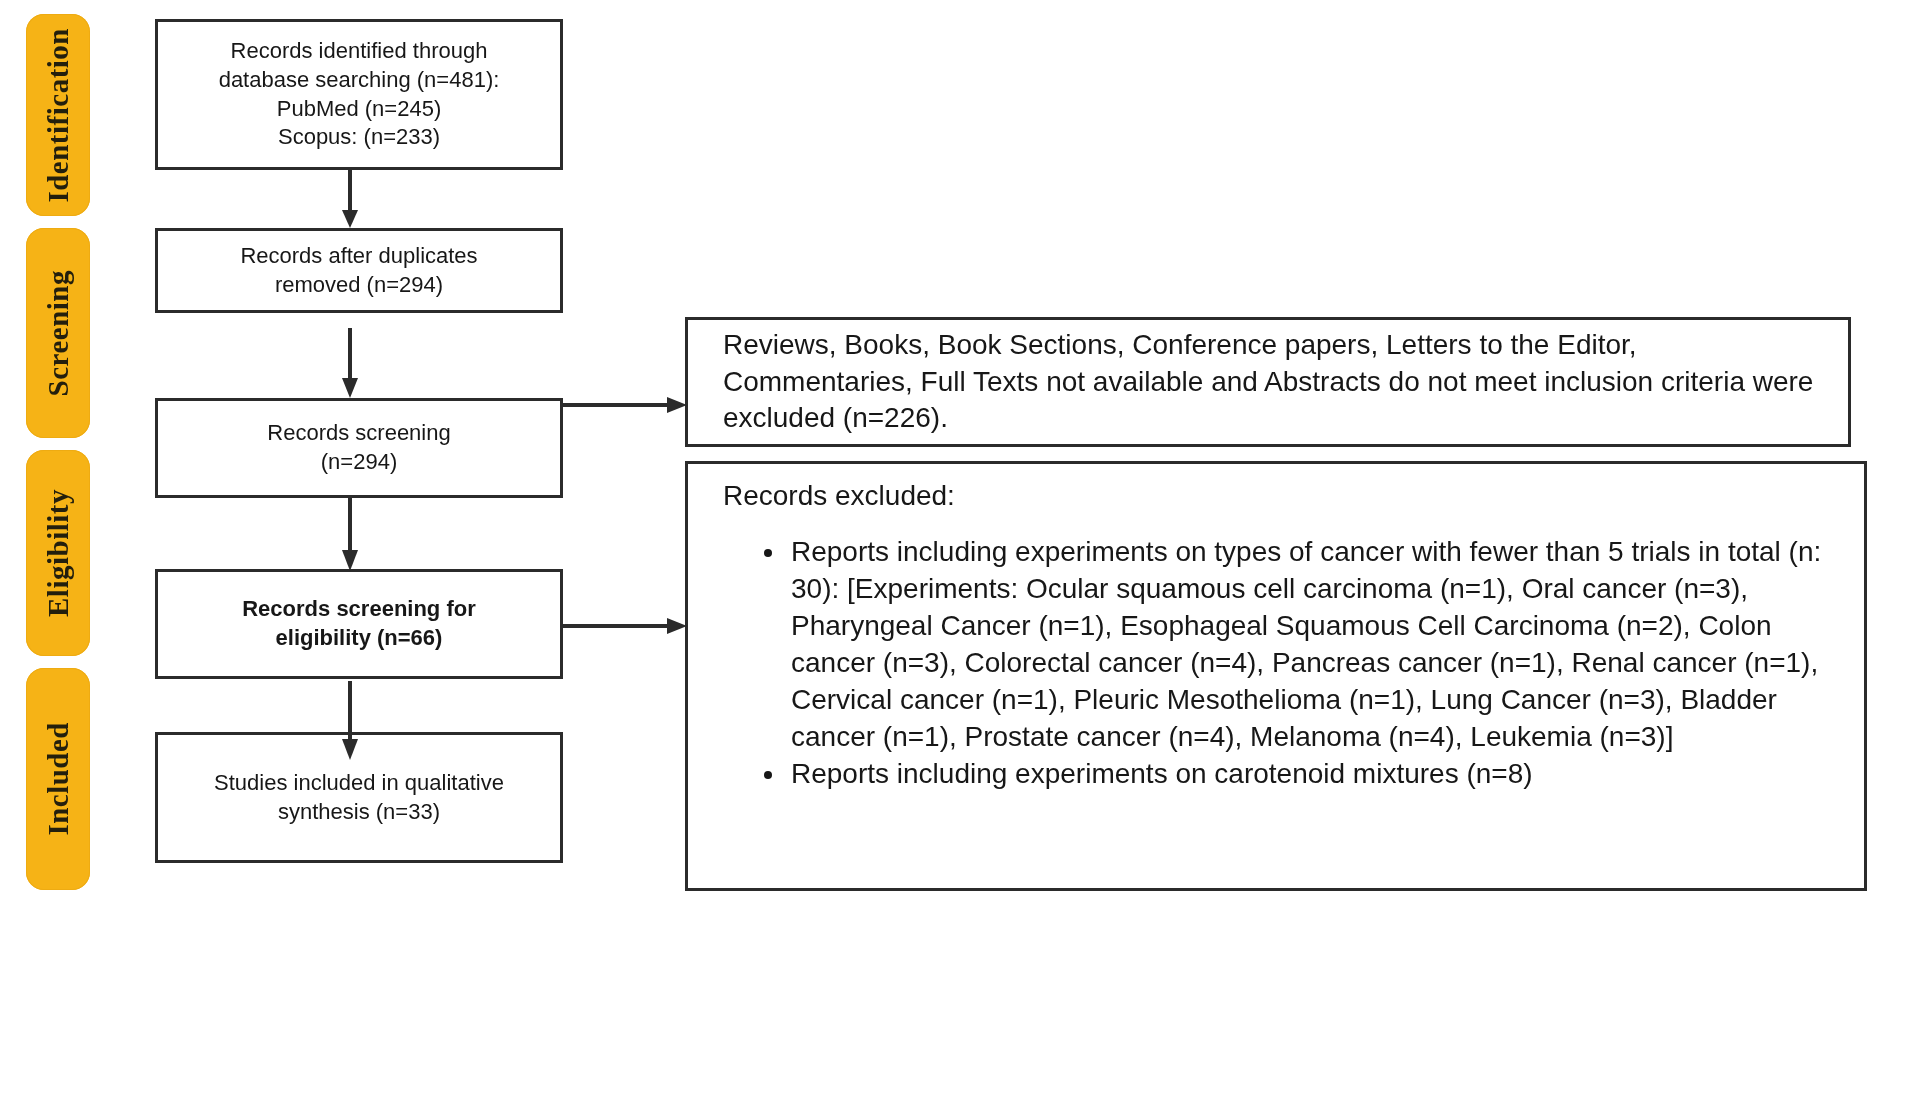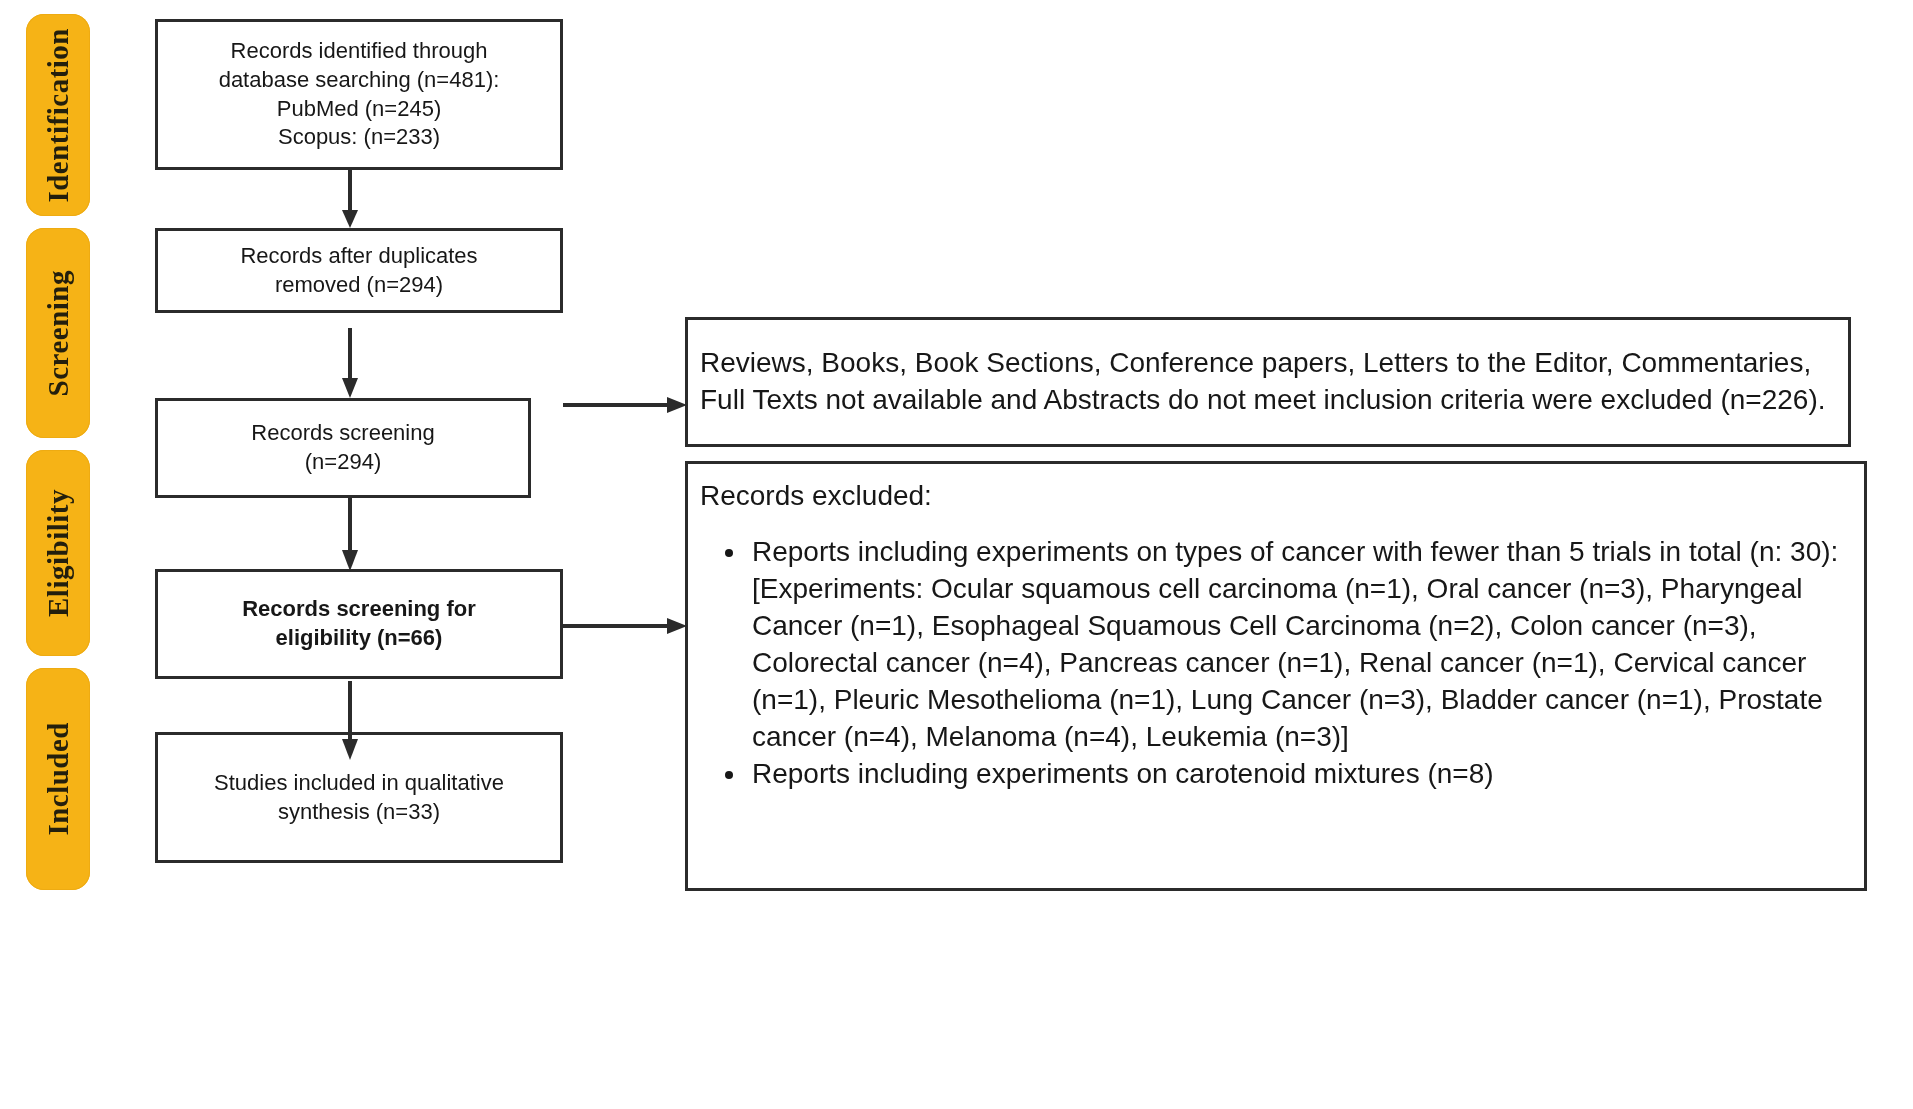--- a/index.html
+++ b/index.html
@@ -60,36 +60,36 @@
     white-space: pre-line;
     padding: 0 10px;
   }
 
   
   .note-box {
     position: absolute;
     background: #ffffff;
     border: 3px solid #2b2b2b;
     box-sizing: border-box;
-    padding: 14px 18px 14px 12px;
+    padding: 14px 18px 14px 35px;
   }
   .note-box .note-text {
     font-size: 28px;
     line-height: 1.32;
     text-align: left;
     color: #171717;
   }
   .note-box .note-lead {
     font-size: 28px;
     line-height: 1.32;
     color: #171717;
     margin: 0 0 19px 0;
   }
   .note-box ul.note-list {
-    margin: 0;
+    margin: 16px;
     padding-left: 48px;
     list-style: disc outside;
   }
   .note-box ul.note-list li {
     font-size: 28px;
     line-height: 1.32;
     color: #171717;
     margin: 0;
     padding-left: 4px;
   }
@@ -127,21 +127,21 @@
 database searching (n=481):
 PubMed (n=245)
 Scopus: (n=233)</div>
   </div>
 
   <div class="flow-box" style="left:155px; top:228px; width:408px; height:85px;">
     <div class="box-text">Records after duplicates
 removed (n=294)</div>
   </div>
 
-  <div class="flow-box" style="left:155px; top:398px; width:376px; height:100px;">
+  <div class="flow-box" style="left:155px; top:398px; width:408px; height:100px;">
     <div class="box-text">Records screening
 (n=294)</div>
   </div>
 
   <div class="flow-box" style="left:155px; top:569px; width:408px; height:110px;font-weight:bold;">
     <div class="box-text">Records screening for
 eligibility (n=66)</div>
   </div>
 
   <div class="flow-box" style="left:155px; top:732px; width:408px; height:131px;">

